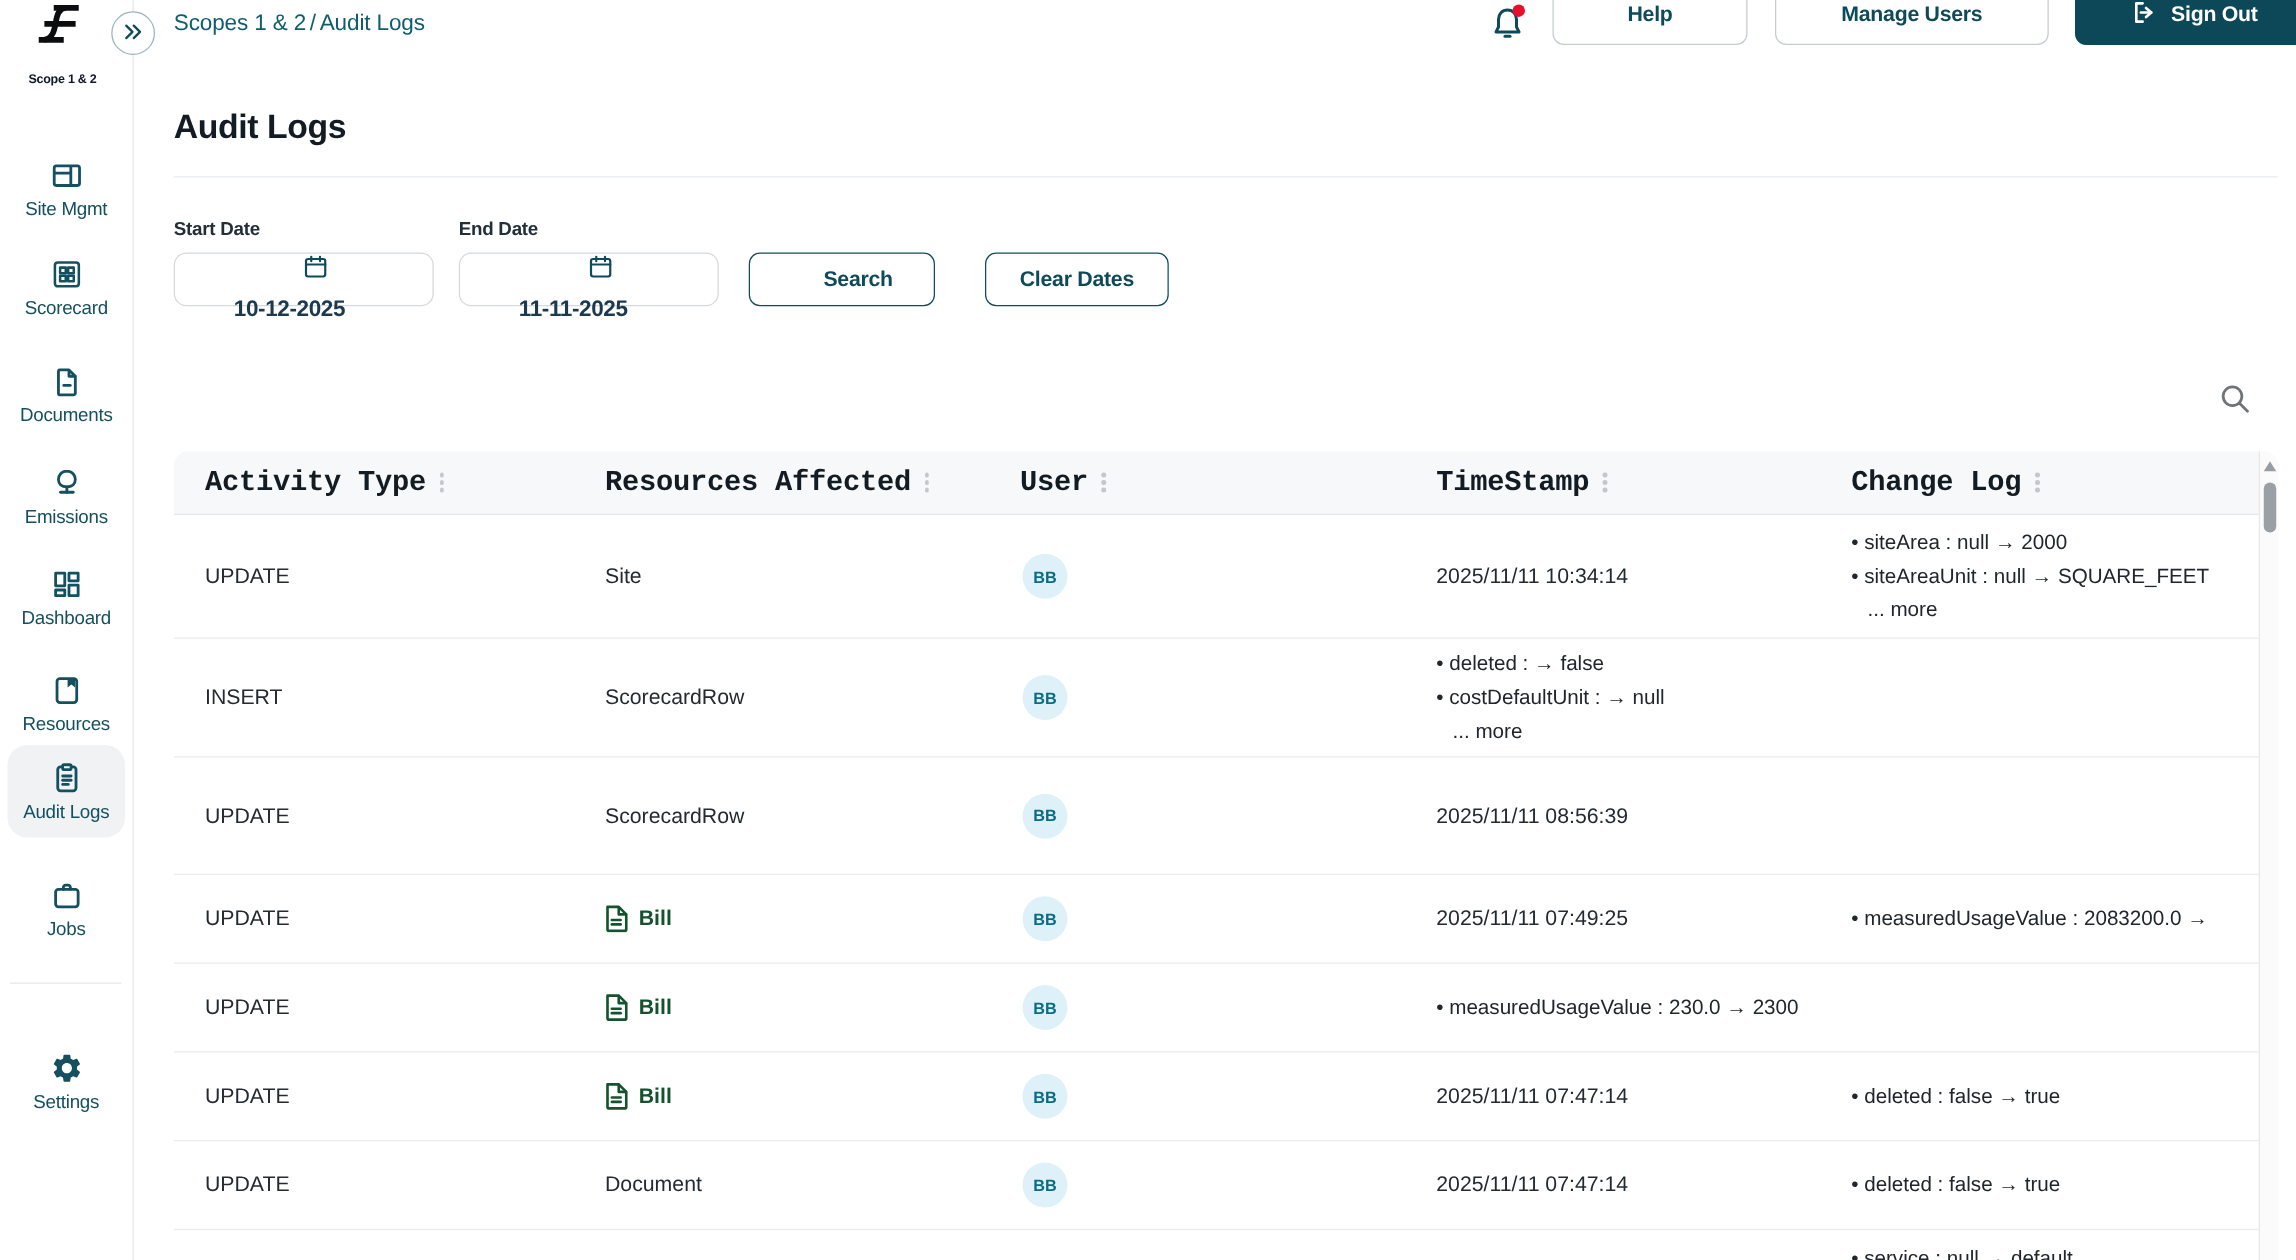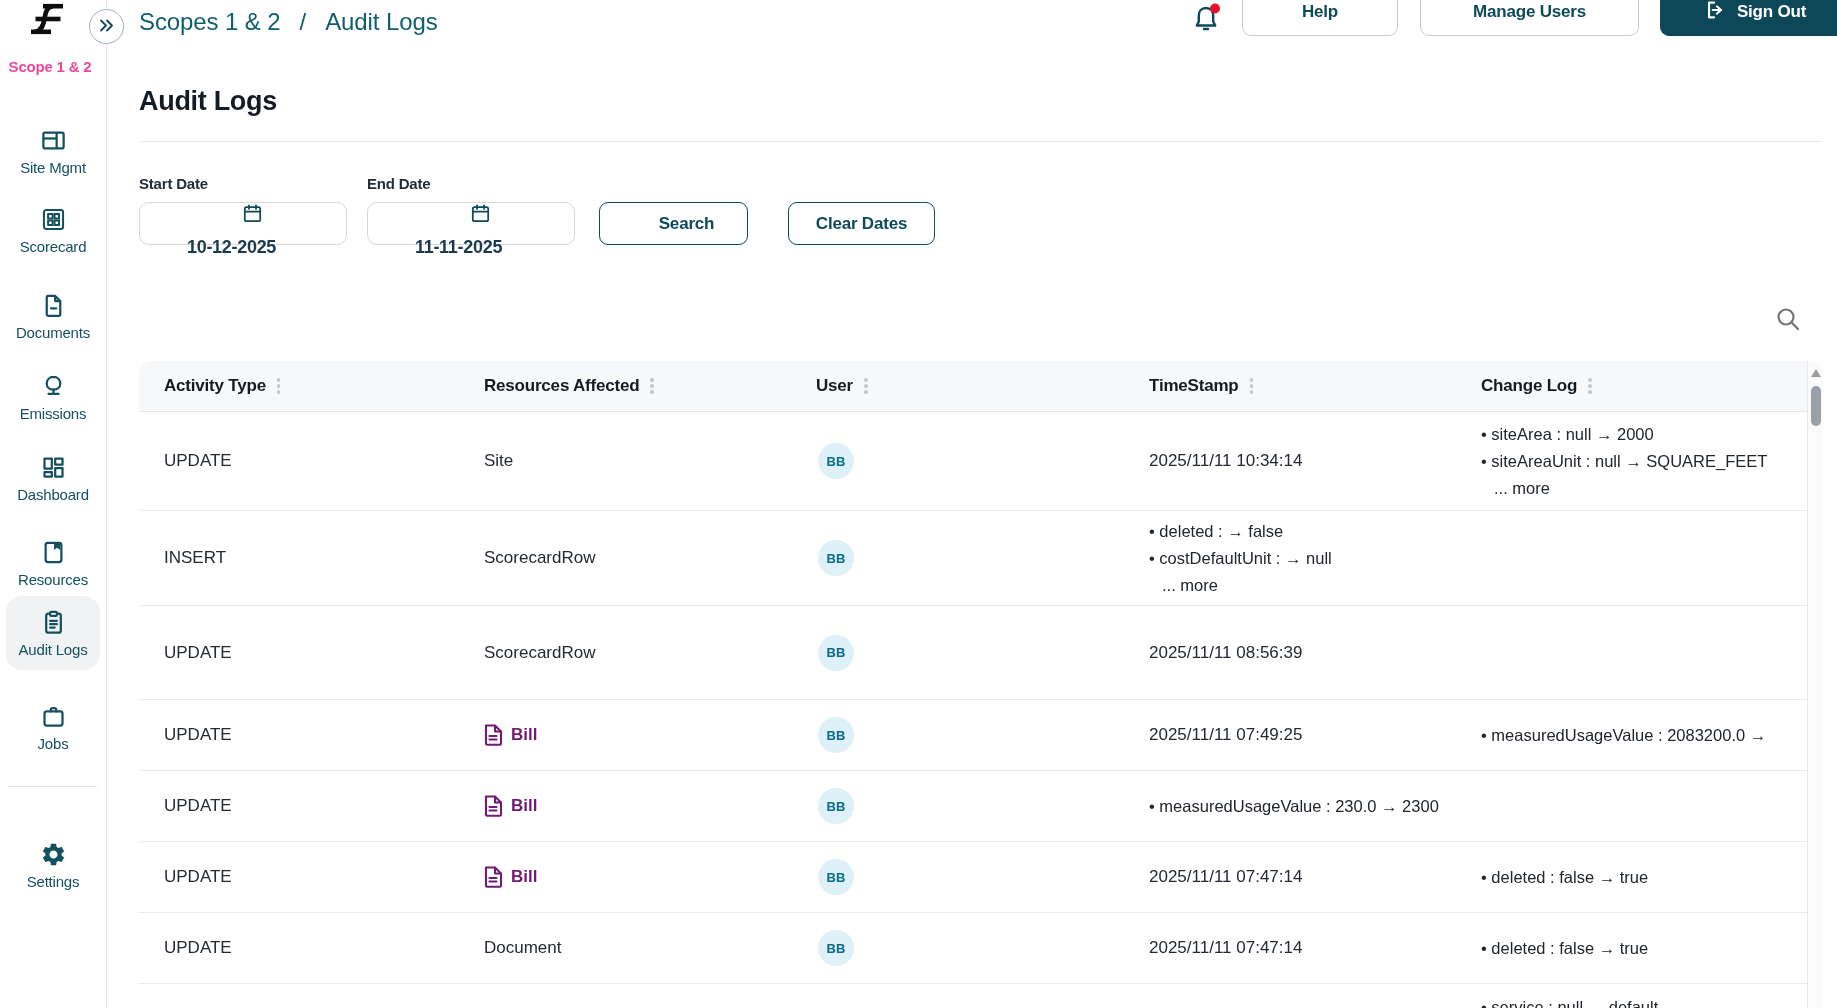--- a/index.html
+++ b/index.html
@@ -4,37 +4,37 @@
 <style>
   * { margin:0; padding:0; box-sizing:border-box; }
   html,body { width:1837px; height:1008px; overflow:hidden; background:#fff;
     font-family:"Liberation Sans","DejaVu Sans",sans-serif; }
 
   
   #sidebar { position:absolute; left:0; top:0; width:107px; height:1008px;
     background:#fff; border-right:1px solid #e4e7ea; z-index:2; }
   #logo { position:absolute; left:28px; top:3px; width:38px; height:32px; color:#0b0d0e; }
   #workspace-label { position:absolute; left:0; top:58px; width:100px; text-align:center;
-    font-size:15px; font-weight:bold; color:#ec4899; letter-spacing:-0.2px; }
+    font-size:10px; font-weight:bold; color:#0f172a; letter-spacing:-0.2px; }
   .nav-item { position:absolute; left:6px; width:94px; height:74px; display:flex;
     flex-direction:column; align-items:center; justify-content:center; gap:5px;
     border-radius:16px; cursor:pointer; color:#14505f; }
   .nav-item.active { background:#f0f2f4; }
   .nav-icon { width:27px; height:27px; display:block; }
   .nav-icon svg { width:27px; height:27px; display:block; }
   .nav-label { font-size:15px; color:#14505f; white-space:nowrap; letter-spacing:-0.2px; }
   #sidebar-divider { position:absolute; left:8px; right:9px; top:786px;
     border-top:1px solid #e3e6e9; }
 
   
   #collapse-btn { position:absolute; left:89px; top:9px; width:35px; height:35px;
     border-radius:50%; border:1.5px solid #9db4bc; background:#fff; z-index:3;
     display:flex; align-items:center; justify-content:center; color:#0d4a5a; cursor:pointer; }
-  #breadcrumb { position:absolute; left:139px; top:8px; display:flex; gap:19px;
-    font-size:24px; color:#0f5e6d; align-items:center; letter-spacing:-0.1px; }
+  #breadcrumb { position:absolute; left:139px; top:8px; display:flex; gap:3px;
+    font-size:18px; color:#0f5e6d; align-items:center; letter-spacing:-0.1px; }
   #bell { position:absolute; left:1190px; top:3px; width:32px; height:36px; cursor:pointer; }
   .top-btn { position:absolute; top:-12px; height:48px; border-radius:9px;
     border:1px solid #c3ccd1; background:#fff; display:flex; align-items:center;
     justify-content:center; font-size:17px; font-weight:bold; color:#0d4a5a;
     letter-spacing:-0.2px; cursor:pointer; font-family:inherit; }
   #help-btn { left:1242px; width:156px; }
   #manage-users-btn { left:1420px; width:219px; }
   #sign-out-btn { left:1660px; width:190px; background:#0d4858; border-color:#0d4858;
     color:#fff; gap:11px; }
 
@@ -61,34 +61,34 @@
   #clear-dates-btn { left:788px; width:147px; }
   #table-search-icon { position:absolute; left:1773px; top:304px; width:30px; height:30px;
     color:#6f7479; cursor:pointer; }
 
   
   #table-wrap { position:absolute; left:139px; top:361px; width:1684px; height:647px;
     border-radius:12px 12px 0 0; overflow:hidden; background:#fff; }
   #table-inner { position:absolute; left:0; top:0; width:1668px; }
   .t-head { display:grid; grid-template-columns:345px 330px 335px 332px 1fr; height:51px;
     background:#f7f8f9; border-bottom:1px solid #e3e6e9; align-items:center; }
-  .h-cell { display:flex; align-items:center; gap:9px; font-size:17px; font-weight:bold;
-    color:#141c23; letter-spacing:-0.2px; }
+  .h-cell { display:flex; align-items:center; gap:9px; font-size:23px; font-weight:bold;
+    color:#141c23; letter-spacing:-0.2px;font-family:Liberation Mono, monospace; }
   .h-cell.c1 { padding-left:25px; } .h-cell.c3 { padding-left:2px; }
   .dots { display:flex; flex-direction:column; gap:2.5px; padding:2px; cursor:pointer; }
   .dots i { width:3.5px; height:3.5px; border-radius:50%; background:#c4c8cd; display:block; }
   .t-row { display:grid; grid-template-columns:345px 330px 335px 332px 1fr;
     border-bottom:1px solid #e8eaec; }
   .cell { display:flex; align-items:center; font-size:17px; color:#232a31; overflow:hidden; }
   .cell.c1 { padding-left:25px; }
   .cell.c3 { padding-left:4px; }
   .avatar { width:36px; height:36px; border-radius:50%; background:#def1f8;
     color:#0a6c85; font-size:13px; font-weight:bold; display:flex; align-items:center;
     justify-content:center; letter-spacing:0; }
-  .res-link { display:flex; align-items:center; gap:8px; color:#701a75; font-weight:bold;
+  .res-link { display:flex; align-items:center; gap:8px; color:#14532d; font-weight:bold;
     cursor:pointer; }
   .res-link svg { width:19px; height:22px; display:block; }
   .cell.c5 { flex-direction:column; align-items:flex-start; justify-content:center;
     font-size:16.5px; line-height:27px; color:#20262c; padding-right:4px; }
   .cell.c5.partial { justify-content:flex-start; padding-top:10px; }
   .chg, .more { white-space:nowrap; }
   .more { padding-left:13px; cursor:pointer; }
 
   
   #scrollbar { position:absolute; right:0; top:0; bottom:0; width:16px; background:#fbfbfc;

